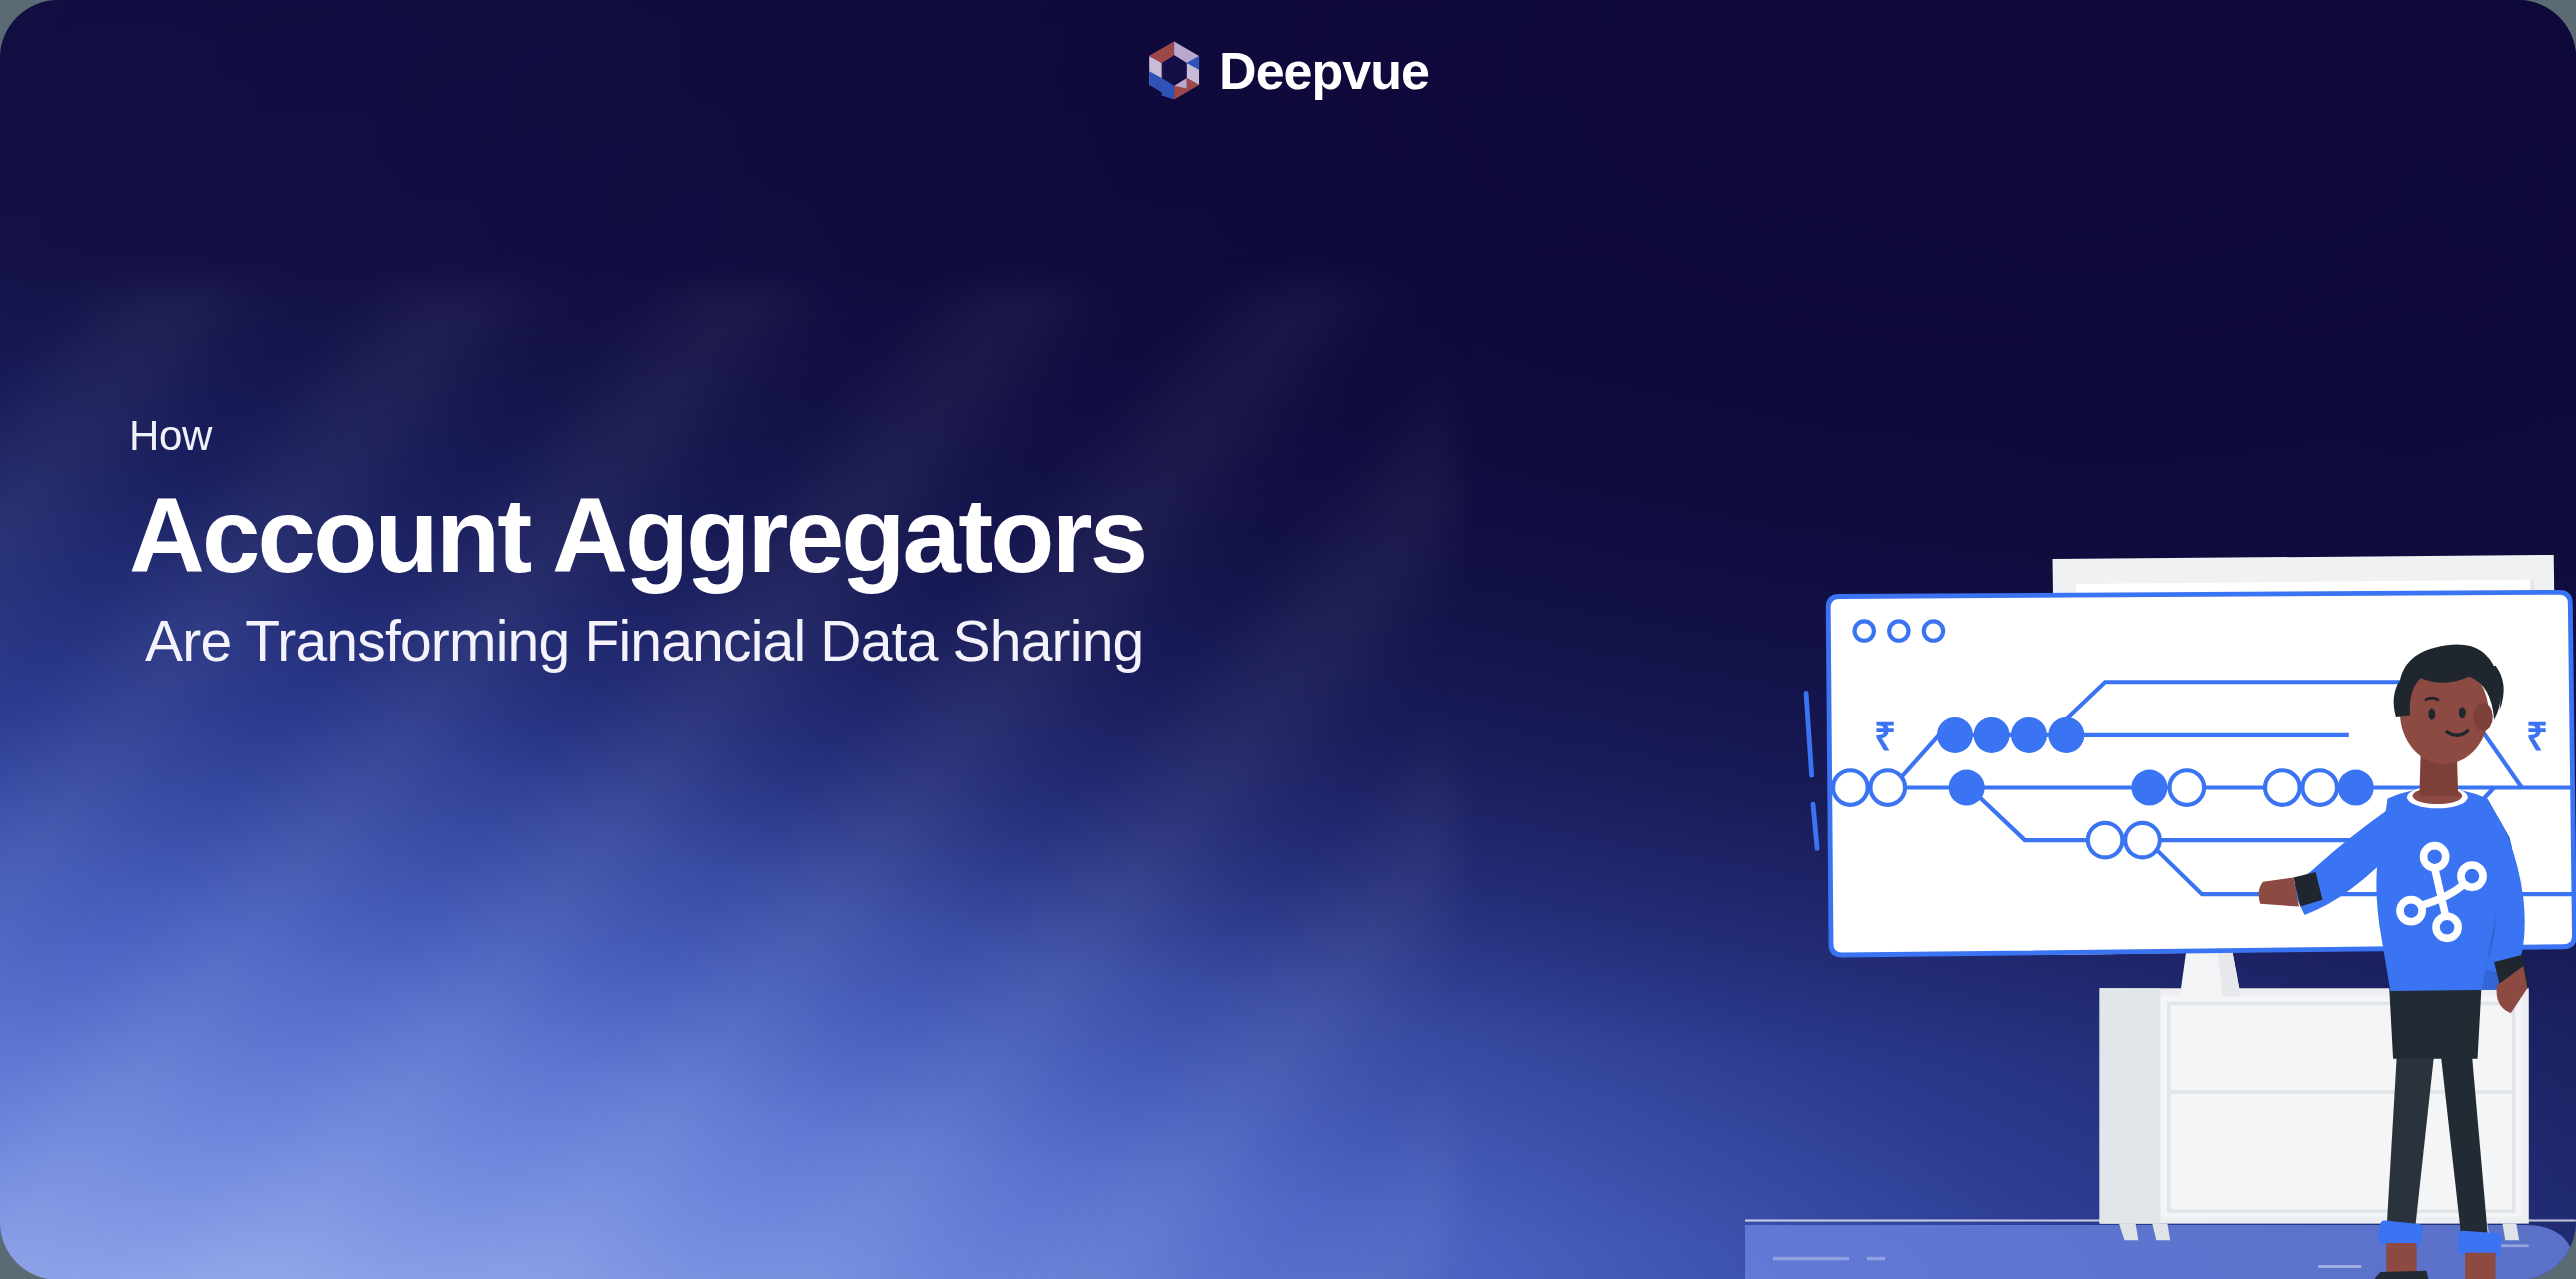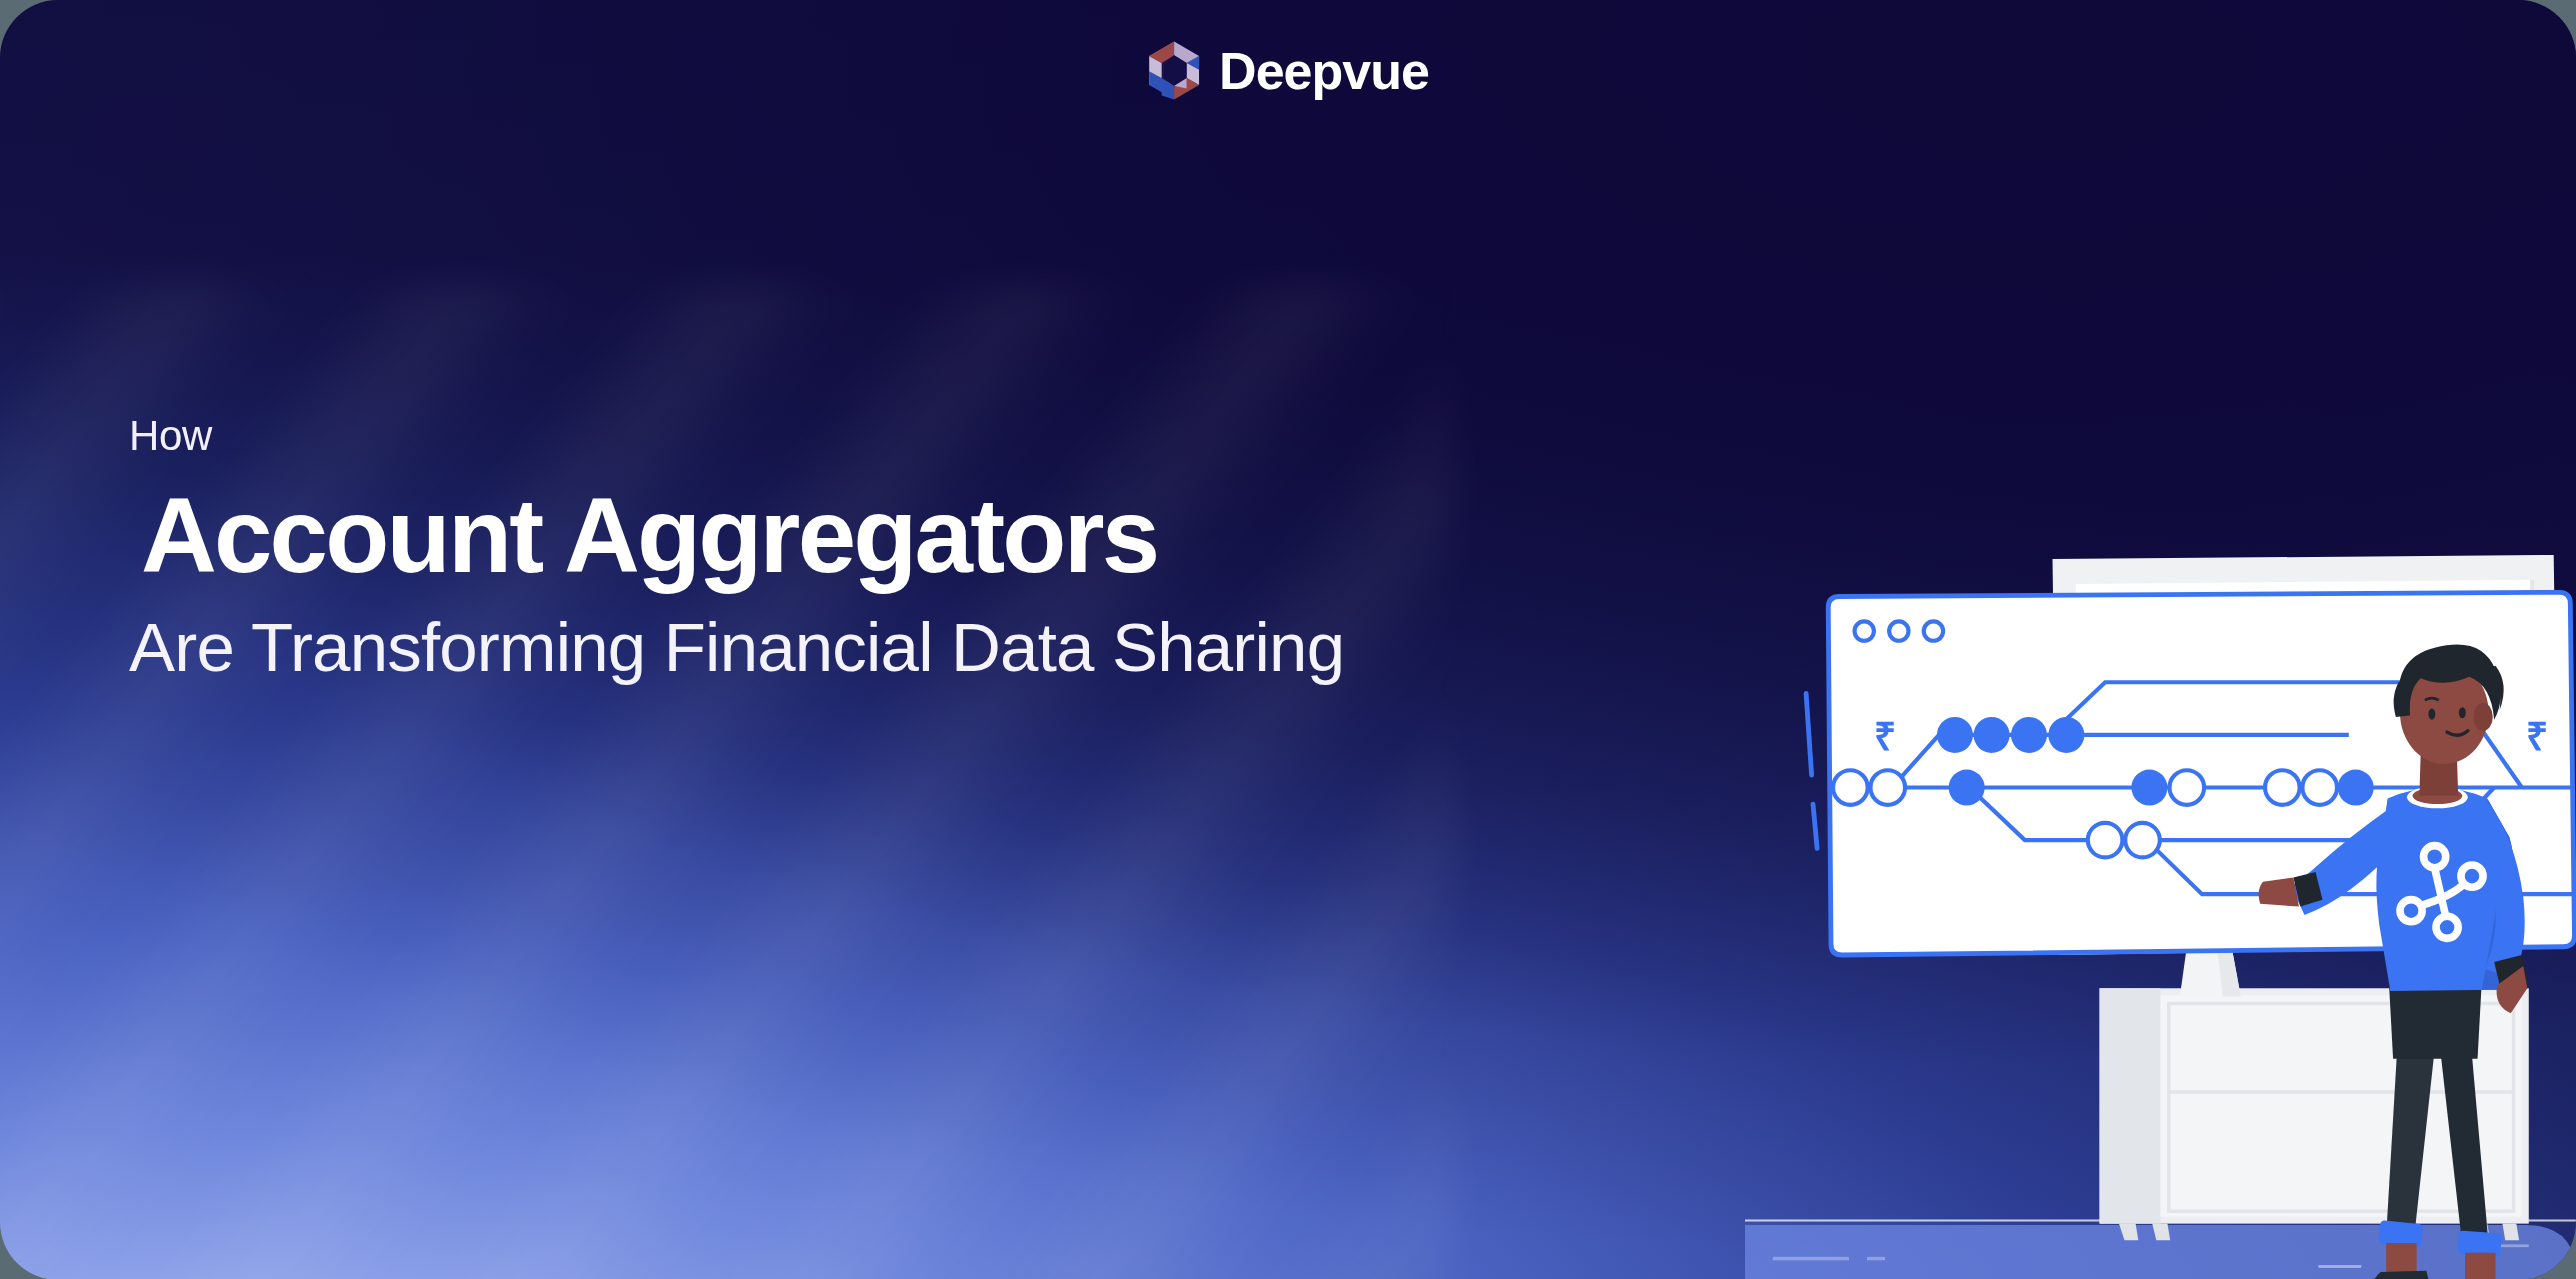--- a/index.html
+++ b/index.html
@@ -48,25 +48,25 @@
   }
 
   
   .copy{position:absolute;left:129px;top:415px;width:1523px;}
   .eyebrow{
     color:#f2f1fa;font-size:42px;font-weight:400;line-height:1;letter-spacing:-0.3px;
     margin:0 0 25px 0;
   }
   .headline{
     color:#ffffff;font-size:105px;font-weight:700;line-height:1.02;letter-spacing:-2.8px;
-    margin:0 0 21px 12px;white-space:nowrap;
+    margin:0 0 21px 0;white-space:nowrap;
   }
   .subhead{
-    color:#f4f3fb;font-size:69px;font-weight:400;line-height:1.1;letter-spacing:-0.8px;
-    margin:0;white-space:nowrap;
+    color:#f4f3fb;font-size:57px;font-weight:400;line-height:1.1;letter-spacing:-0.8px;
+    margin:16px;white-space:nowrap;
   }
 
   
   .illus{position:absolute;left:1745px;top:512px;width:831px;height:767px;}
   .illus svg{display:block;width:100%;height:100%;}
 </style>
 </head>
 <body>
 
 <div class="stage">

